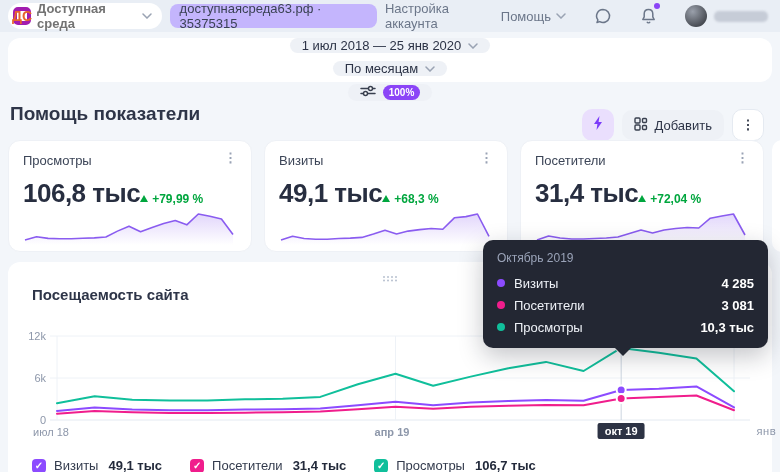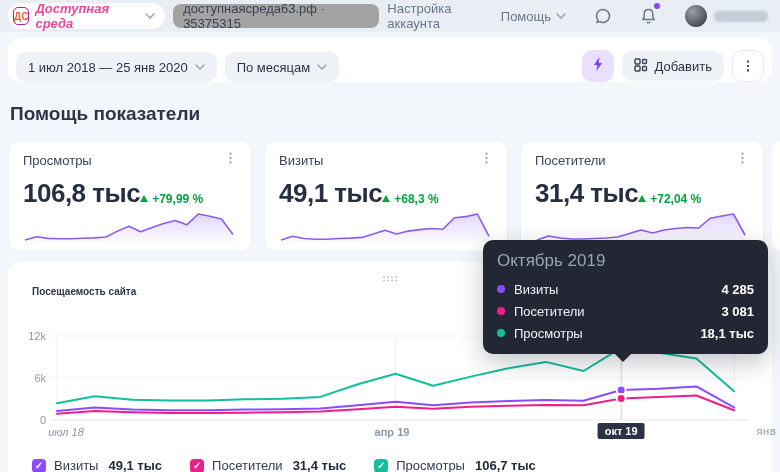--- a/index.html
+++ b/index.html
@@ -2,37 +2,37 @@
 <html><head>
 <meta charset="utf-8">
 <style>
   * { margin:0; padding:0; box-sizing:border-box; }
   html,body { width:780px; height:472px; overflow:hidden; }
   body { font-family:"Liberation Sans", sans-serif; background:#f3f6fa; color:#2c3346; position:relative; }
 
   
   .header { height:32px; background:#e9eef5; display:flex; align-items:center; padding:0 12px 0 8px; gap:8px; font-size:13px; }
   .counter-pill { background:#ffffff; border-radius:16px; height:26px; display:flex; align-items:center; gap:6px; padding:0 10px 0 5px; cursor:pointer; }
-  .counter-logo { width:18px; height:18px; border-radius:5px; background:#fff; border:1px solid #a21caf; color:#e8642c; font-size:10px; font-weight:700; display:flex; align-items:center; justify-content:center; }
-  .counter-name { font-weight:700; color:#ec4899;font-style:italic; }
-  .counter-ref { background:#a3a3a3; border-radius:8px; height:24px; display:flex; align-items:center; padding:0 10px; color:#3a4254; }
+  .counter-logo { width:18px; height:18px; border-radius:5px; background:#fff; border:4px solid #a21caf; color:#e8642c; font-size:14px; font-weight:700; display:flex; align-items:center; justify-content:center; }
+  .counter-name { font-weight:700; color:#737373; }
+  .counter-ref { background:#c4b5fd; border-radius:8px; height:24px; display:flex; align-items:center; padding:0 10px; color:#3a4254; }
   .header-right { margin-left:auto; display:flex; align-items:center; gap:28px; color:#6b7689; }
   .hdr-link { cursor:pointer; display:flex; align-items:center; gap:5px; }
   .icon-btn { position:relative; cursor:pointer; display:flex; align-items:center; }
   .notif-dot { position:absolute; top:-4px; right:-3px; width:6px; height:6px; border-radius:50%; background:#8b45f7; }
   .user-group { display:flex; align-items:center; gap:7px; }
   .avatar { width:22px; height:22px; border-radius:50%; background:radial-gradient(circle at 35% 30%, #9aa0ab, #2a2d33); }
   .redacted { width:54px; height:11px; border-radius:5px; background:#c6ccd7; filter:blur(1px); }
   .user-email { color:#2c3346; }
 
   .chev { width:10px; height:6px; display:inline-block; }
   .chev svg { display:block; }
 
   
-  .toolbar { margin:6px 8px 0; background:#ffffff; border-radius:12px; height:44px; display:flex; align-items:flex-end; padding:0 8px; gap:8px; }
+  .toolbar { margin:6px 8px 0; background:#ffffff; border-radius:12px; height:44px; display:flex; align-items:center; padding:0 8px; gap:8px;flex-direction:column; }
   .pill { background:#eef1f6; border-radius:10px; height:30px; display:flex; align-items:center; gap:7px; padding:0 12px; font-size:13px; color:#2c3346; cursor:pointer; white-space:nowrap; }
   .sampling-badge { background:#8b45f7; color:#fff; font-size:10px; font-weight:700; border-radius:8px; padding:2px 6px; }
   .toolbar-right { margin-left:auto; display:flex; align-items:center; gap:8px; }
   .flash-btn { width:32px; height:32px; border-radius:10px; background:#eadffd; display:flex; align-items:center; justify-content:center; cursor:pointer; }
   .kebab-btn { width:32px; height:32px; border-radius:10px; background:#fff; border:1px solid #e5eaf1; display:flex; align-items:center; justify-content:center; cursor:pointer; }
   .kebab-dots, .card-kebab { color:#39404f; font-size:13px; font-weight:700; letter-spacing:0; line-height:10px; }
 
   
   .section-title { margin:21px 10px 0; font-size:19px; font-weight:700; color:#2e3548; }
 
@@ -44,35 +44,35 @@
   .card-value-row { margin-top:10px; display:flex; align-items:baseline; gap:0; }
   .card-value { font-size:26px; font-weight:700; letter-spacing:-0.5px; color:#272e40; }
   .card-delta { display:flex; align-items:center; gap:4px; font-size:12px; font-weight:700; color:#00a63e; }
   .tri-up { width:0; height:0; border-left:4px solid transparent; border-right:4px solid transparent; border-bottom:7px solid #00a63e; }
   .sparkline { position:absolute; left:12px; right:12px; bottom:6px; height:36px; }
   .card-sliver { position:absolute; left:772px; top:140px; width:10px; height:112px; background:#fff; border-radius:12px 0 0 12px; }
 
   
   .chart-panel { position:absolute; left:8px; top:262px; width:764px; height:220px; background:#fff; border-radius:12px; }
   .drag-handle { position:absolute; top:6px; left:50%; transform:translateX(-50%); cursor:grab; }
-  .chart-title { padding:24px 0 0 24px; font-size:10px; font-weight:700; color:#2e3548; }
+  .chart-title { padding:24px 0 0 24px; font-size:15px; font-weight:700; color:#2e3548; }
   #main-chart { position:absolute; left:0; top:64px; }
   .x-labels { position:absolute; left:0; top:164px; width:755px; height:20px; font-size:11px; color:#8d97aa; }
   .x-label { position:absolute; transform:translateX(-50%); white-space:nowrap; }
   .x-label.highlight { background:#2d3344; color:#fff; font-weight:700; border-radius:2px; padding:2px 7px; top:-3px; }
 
   .legend { position:absolute; left:24px; top:196px; display:flex; gap:28px; align-items:center; font-size:13px; }
   .legend-item { display:flex; align-items:center; gap:8px; cursor:pointer; }
   .legend-check { width:14px; height:14px; border-radius:4px; color:#fff; font-size:10px; font-weight:700; display:flex; align-items:center; justify-content:center; }
   .legend-label { color:#333b4d; }
   .legend-value { font-weight:700; color:#232a3b; margin-left:2px; }
 
   
   .tooltip { position:absolute; left:483px; top:240px; width:285px; background:#232733; border-radius:10px; padding:11px 14px 10px; box-shadow:0 8px 24px rgba(20,25,40,.25); z-index:20; }
-  .tooltip-title { color:#9aa3b8; font-size:17px; margin-bottom:7px; }
+  .tooltip-title { color:#9aa3b8; font-size:12px; margin-bottom:7px; }
   .tooltip-row { display:flex; align-items:center; gap:9px; height:22px; font-size:13px; }
   .tt-dot { width:8px; height:8px; border-radius:50%; flex:0 0 8px; }
   .tt-label { color:#eef1f7; }
   .tt-value { margin-left:auto; color:#ffffff; font-weight:700; }
   .tooltip-arrow { position:absolute; left:132px; bottom:-8px; width:0; height:0; border-left:8px solid transparent; border-right:8px solid transparent; border-top:8px solid #232733; }
 </style>
 </head>
 <body>
 
 <div class="header">
@@ -124,20 +124,30 @@
         </svg>
       </span>
   </div>
   <div class="pill">
     <span>По месяцам</span>
     <span class="chev">
         <svg width="10" height="6" viewBox="0 0 10 6">
           <path d="M1 1l4 4 4-4" fill="none" stroke="#9aa3b3" stroke-width="1.5" stroke-linecap="round"></path>
         </svg>
       </span>
+  </div>
+  <div class="pill">
+    <span>
+      <svg width="16" height="14" viewBox="0 0 16 14">
+          <path d="M1 4.5h14M1 9.5h14" stroke="#39404f" stroke-width="1.5" stroke-linecap="round"></path>
+          <circle cx="10.5" cy="4.5" r="2" fill="#fff" stroke="#39404f" stroke-width="1.5"></circle>
+          <circle cx="5.5" cy="9.5" r="2" fill="#fff" stroke="#39404f" stroke-width="1.5"></circle>
+        </svg>
+    </span>
+    <span class="sampling-badge">100%</span>
   </div>
   <div class="toolbar-right">
     <div class="flash-btn">
       <span><svg width="12" height="16" viewBox="0 0 12 16">
             <path d="M7.5 1L2 9h3.4L4.5 15 10 7H6.6L7.5 1z" fill="#7c3bfa"></path>
           </svg></span>
     </div>
     <div class="pill">
       <span><svg width="14" height="14" viewBox="0 0 14 14">
             <rect x="1" y="1" width="5" height="5" rx="1" fill="none" stroke="#39404f" stroke-width="1.4"></rect>
@@ -258,21 +268,21 @@
       <line x1="613.1666666666666" y1="8" x2="613.1666666666666" y2="94" stroke="#ccd5e0" stroke-width="1"></line>
       <polyline points="49,84.9 86.61111111111111,81.4 124.22222222222223,83.5 161.83333333333331,84.2 199.44444444444446,84.2 237.05555555555554,83.5 274.66666666666663,83.15 312.27777777777777,82.45 349.8888888888889,79.3 387.5,75.8 425.1111111111111,79.3 462.72222222222223,76.5 500.3333333333333,75.1 537.9444444444445,74.05 575.5555555555555,74.75 613.1666666666666,64.005 650.7777777777778,62.849999999999994 688.3888888888889,60.4 726,81.4" fill="none" stroke="#8c4bff" stroke-width="2" stroke-linejoin="round" stroke-linecap="round"></polyline>
       <polyline points="49,87.7 86.61111111111111,84.9 124.22222222222223,86.3 161.83333333333331,87 199.44444444444446,87 237.05555555555554,86.65 274.66666666666663,86.3 312.27777777777777,85.6 349.8888888888889,83.15 387.5,80.7 425.1111111111111,82.8 462.72222222222223,80.7 500.3333333333333,79.65 537.9444444444445,78.95 575.5555555555555,79.3 613.1666666666666,72.433 650.7777777777778,70.9 688.3888888888889,69.5 726,84.2" fill="none" stroke="#f01d8c" stroke-width="2" stroke-linejoin="round" stroke-linecap="round"></polyline>
       <polyline points="49,77.2 86.61111111111111,70.2 124.22222222222223,73.7 161.83333333333331,74.4 199.44444444444446,74.4 237.05555555555554,73.35 274.66666666666663,72.65 312.27777777777777,70.9 349.8888888888889,58.300000000000004 387.5,47.8 425.1111111111111,59.7 462.72222222222223,50.599999999999994 500.3333333333333,42.199999999999996 537.9444444444445,35.9 575.5555555555555,45 613.1666666666666,21.900000000000006 650.7777777777778,26.799999999999997 688.3888888888889,32.400000000000006 726,65.3" fill="none" stroke="#10bf9b" stroke-width="2" stroke-linejoin="round" stroke-linecap="round"></polyline>
       <circle cx="613.1666666666666" cy="64.005" r="4.5" fill="#8c4bff" stroke="#ffffff" stroke-width="2"></circle>
       <circle cx="613.1666666666666" cy="72.433" r="4.5" fill="#f01d8c" stroke="#ffffff" stroke-width="2"></circle>
       <circle cx="613.1666666666666" cy="21.900000000000006" r="4.5" fill="#10bf9b" stroke="#ffffff" stroke-width="2"></circle>
     </svg>
 
   <div class="x-labels" id="x-labels">
-      <span class="x-label" style="left: 58px; font-style: italic;">июл 18</span>
+      <span class="x-label" style="left: 43px;">июл 18</span>
       <span class="x-label" style="left: 384px; font-weight: bold;">апр 19</span>
       <span class="x-label highlight" style="left: 613.167px;">окт 19</span>
       <span class="x-label" style="left: 768px; font-family: Liberation Mono, monospace;">янв 20</span>
     </div>
 
   <div class="legend">
     <div class="legend-item">
       <span class="legend-check" style="background: rgb(140, 75, 255);">✓</span>
       <span class="legend-label">Визиты</span>
       <span class="legend-value">49,1 тыс</span>
@@ -298,16 +308,16 @@
     <span class="tt-value">4 285</span>
   </div>
   <div class="tooltip-row">
     <span class="tt-dot" style="background: rgb(240, 29, 140);"></span>
     <span class="tt-label">Посетители</span>
     <span class="tt-value">3 081</span>
   </div>
   <div class="tooltip-row">
     <span class="tt-dot" style="background: rgb(16, 191, 155);"></span>
     <span class="tt-label">Просмотры</span>
-    <span class="tt-value">18,1 тыс</span>
+    <span class="tt-value">10,3 тыс</span>
   </div>
   <div class="tooltip-arrow"></div>
 </div>
 
 </body></html>

